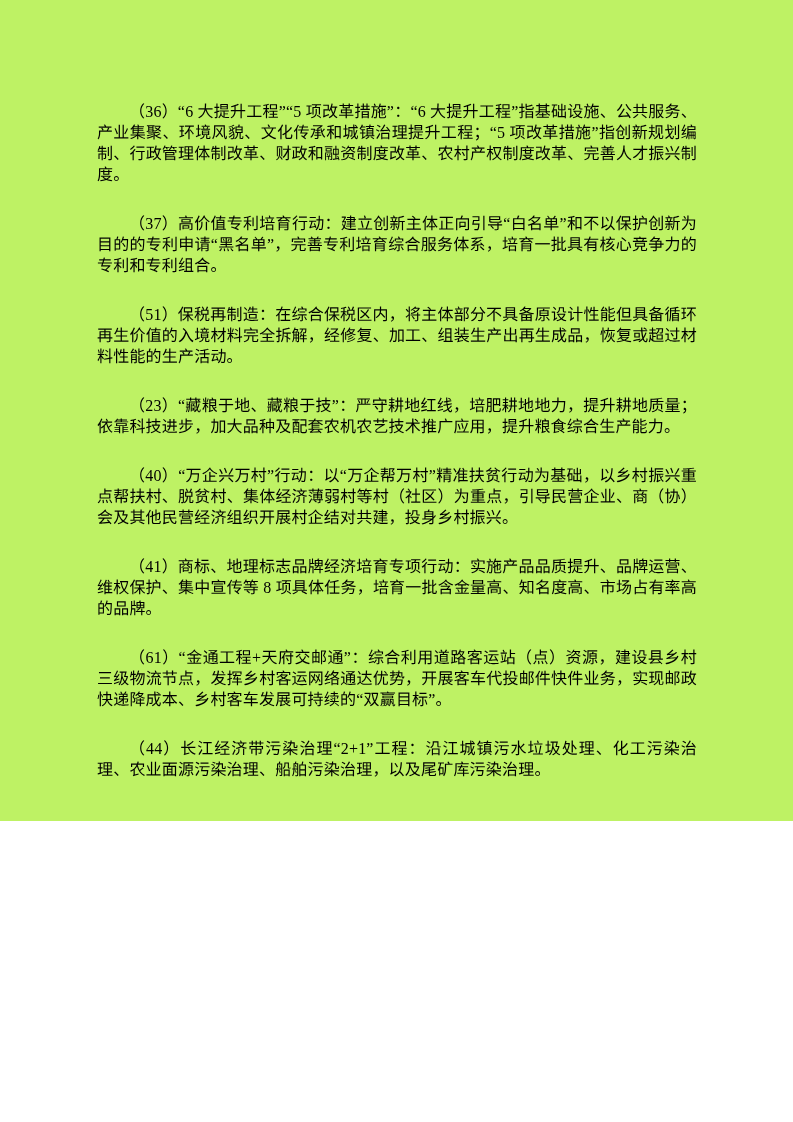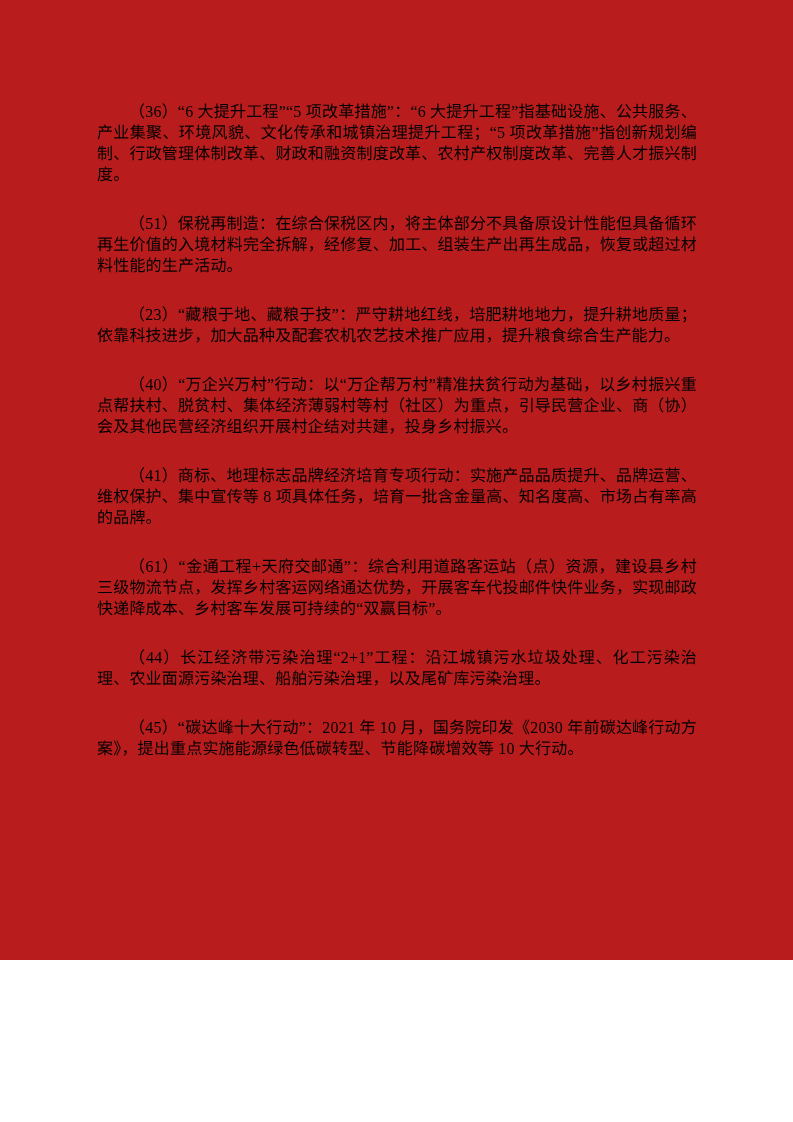--- a/index.html
+++ b/index.html
@@ -9,41 +9,41 @@
   }
   body {
     width: 793px;
     height: 1122px;
     overflow: hidden;
     font-family: "Liberation Serif", "DejaVu Serif", serif;
   }
   .page {
     box-sizing: border-box;
     width: 793px;
-    height: 960px;
-    background: #b91c1c;
+    height: 821px;
+    background: #bef264;
     padding: 101px 96px 12px 97px;
   }
   .para {
     margin: 0 0 28px 0;
     font-size: 16px;
     line-height: 21px;
     color: #000000;
     text-align: justify;
     text-justify: inter-ideograph;
     text-indent: 2em;
     word-break: break-all;
     letter-spacing: 0.2px;
   }
 </style>
 </head>
 <body>
 
 <div class="page">
   <p class="para">（36）“6 大提升工程”“5 项改革措施”：“6 大提升工程”指基础设施、公共服务、产业集聚、环境风貌、文化传承和城镇治理提升工程；“5 项改革措施”指创新规划编制、行政管理体制改革、财政和融资制度改革、农村产权制度改革、完善人才振兴制度。</p>
+  <p class="para">（37）高价值专利培育行动：建立创新主体正向引导“白名单”和不以保护创新为目的的专利申请“黑名单”，完善专利培育综合服务体系，培育一批具有核心竞争力的专利和专利组合。</p>
   <p class="para">（51）保税再制造：在综合保税区内，将主体部分不具备原设计性能但具备循环再生价值的入境材料完全拆解，经修复、加工、组装生产出再生成品，恢复或超过材料性能的生产活动。</p>
   <p class="para">（23）“藏粮于地、藏粮于技”：严守耕地红线，培肥耕地地力，提升耕地质量；依靠科技进步，加大品种及配套农机农艺技术推广应用，提升粮食综合生产能力。</p>
   <p class="para">（40）“万企兴万村”行动：以“万企帮万村”精准扶贫行动为基础，以乡村振兴重点帮扶村、脱贫村、集体经济薄弱村等村（社区）为重点，引导民营企业、商（协）会及其他民营经济组织开展村企结对共建，投身乡村振兴。</p>
   <p class="para">（41）商标、地理标志品牌经济培育专项行动：实施产品品质提升、品牌运营、维权保护、集中宣传等 8 项具体任务，培育一批含金量高、知名度高、市场占有率高的品牌。</p>
   <p class="para">（61）“金通工程+天府交邮通”：综合利用道路客运站（点）资源，建设县乡村三级物流节点，发挥乡村客运网络通达优势，开展客车代投邮件快件业务，实现邮政快递降成本、乡村客车发展可持续的“双赢目标”。</p>
   <p class="para">（44）长江经济带污染治理“2+1”工程：沿江城镇污水垃圾处理、化工污染治理、农业面源污染治理、船舶污染治理，以及尾矿库污染治理。</p>
-  <p class="para">（45）“碳达峰十大行动”：2021 年 10 月，国务院印发《2030 年前碳达峰行动方案》，提出重点实施能源绿色低碳转型、节能降碳增效等 10 大行动。</p>
 </div>
 
 </body></html>

